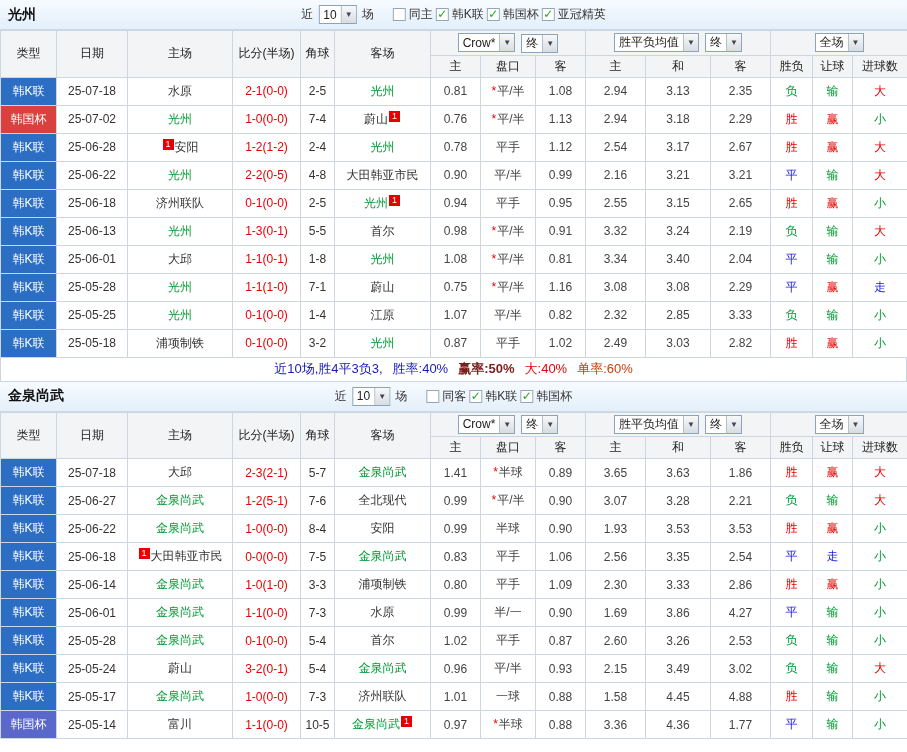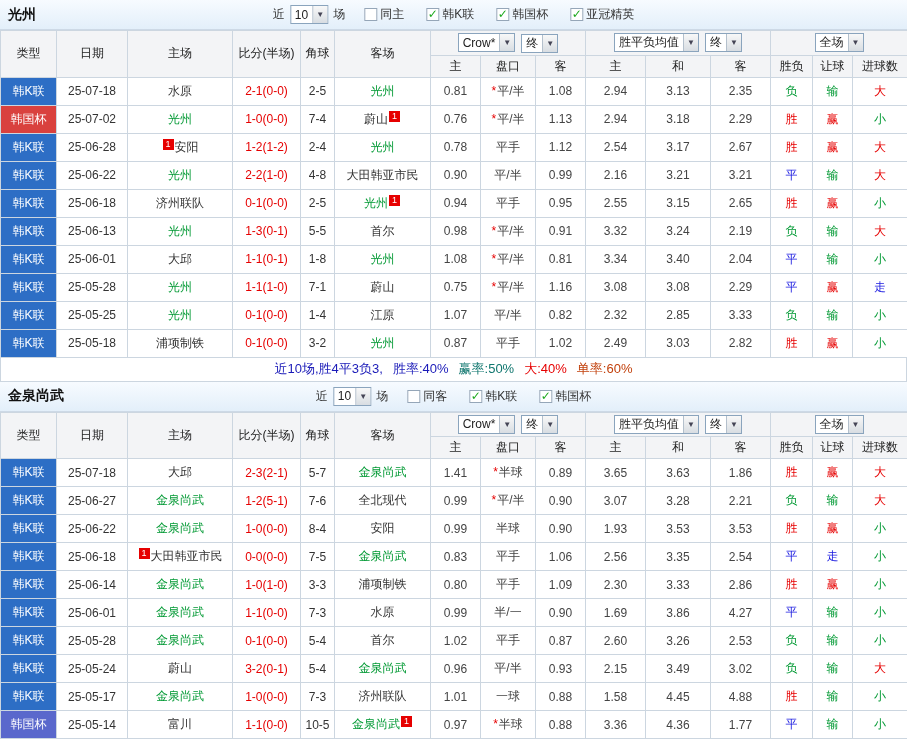--- a/index.html
+++ b/index.html
@@ -23,21 +23,21 @@
     border-bottom:1px solid #cdd9e6;display:flex;align-items:center}
   .filter-row .team{font-size:14px;font-weight:bold;color:#111;padding-left:8px}
   .filters{position:absolute;left:50%;transform:translateX(-50%);display:flex;align-items:center;gap:5px;white-space:nowrap}
   .flabel{color:#333}
   .sel{display:inline-flex;align-items:center;border:1px solid #8aa4bd;background:#fff;height:19px;
     padding-left:4px;font-size:12px;color:#222;cursor:pointer;white-space:nowrap}
   .sel .arr{display:inline-block;width:15px;height:17px;margin-left:4px;
     background:linear-gradient(#f8f8f8,#d8dde2);border-left:1px solid #b4c0cc;
     color:#445;font-size:8px;line-height:17px;text-align:center}
   .sel + .sel{margin-left:6px}
-  .checks{display:inline-flex;gap:22px;margin-left:14px}
+  .checks{display:inline-flex;gap:3px;margin-left:14px}
   .filter-check{display:inline-flex;align-items:center;gap:3px;cursor:pointer}
   .cb{width:13px;height:13px;border:1px solid #95a6b8;background:#fff;display:inline-block;
     line-height:11px;text-align:center;color:#1ca81c;font-weight:bold;font-size:12px}
 
   
   table.stats{width:907px;border-collapse:collapse;table-layout:fixed;background:#fff}
   .stats th,.stats td{border:1px solid #ccd6e0;text-align:center;overflow:hidden;white-space:nowrap}
   .stats thead th{background:#f3f4f6;font-weight:normal;color:#222}
   .grp-row th{height:24px;padding:2px 0}
   .sub-row th{height:22px}
@@ -206,21 +206,21 @@
             <td class="odds">3.17</td>
             <td class="odds">2.67</td>
             <td class="verdict" style="color: rgb(230, 0, 0);">胜</td>
             <td class="verdict" style="color: rgb(230, 0, 0);">赢</td>
             <td class="verdict" style="color: rgb(230, 0, 0);">大</td>
           </tr>
           <tr>
             <td class="league" style="background: rgb(45, 110, 197);">韩K联</td>
             <td class="date">25-06-22</td>
             <td class="team"><span class="focus">光州</span></td>
-            <td class="score">2-2(1-0)</td>
+            <td class="score">2-2(0-5)</td>
             <td class="corner">4-8</td>
             <td class="team"><span>大田韩亚市民</span></td>
             <td class="odds">0.90</td>
             <td class="line">平/半</td>
             <td class="odds">0.99</td>
             <td class="odds">2.16</td>
             <td class="odds">3.21</td>
             <td class="odds">3.21</td>
             <td class="verdict" style="color: rgb(26, 26, 224);">平</td>
             <td class="verdict" style="color: rgb(0, 153, 51);">输</td>
@@ -326,21 +326,21 @@
             <td class="odds">2.82</td>
             <td class="verdict" style="color: rgb(230, 0, 0);">胜</td>
             <td class="verdict" style="color: rgb(230, 0, 0);">赢</td>
             <td class="verdict" style="color: rgb(0, 153, 51);">小</td>
           </tr>
         </tbody>
     </table>
     <div class="summary">
         <span class="seg" style="color: rgb(26, 26, 184);">近10场,胜4平3负3,</span>
         <span class="seg" style="color: rgb(26, 26, 184);">胜率:40%</span>
-        <span class="seg" style="color: #0f766e;">赢率:50%</span>
+        <span class="seg" style="color: #7f1d1d; font-weight: bold;">赢率:50%</span>
         <span class="seg" style="color: rgb(230, 0, 0);">大:40%</span>
         <span class="seg" style="color: #c2410c;">单率:60%</span>
       </div>
   </section>
 
   <section class="block">
     <div class="filter-row">
       <span class="team">金泉尚武</span>
       <div class="filters">
         <span class="flabel">近</span>

